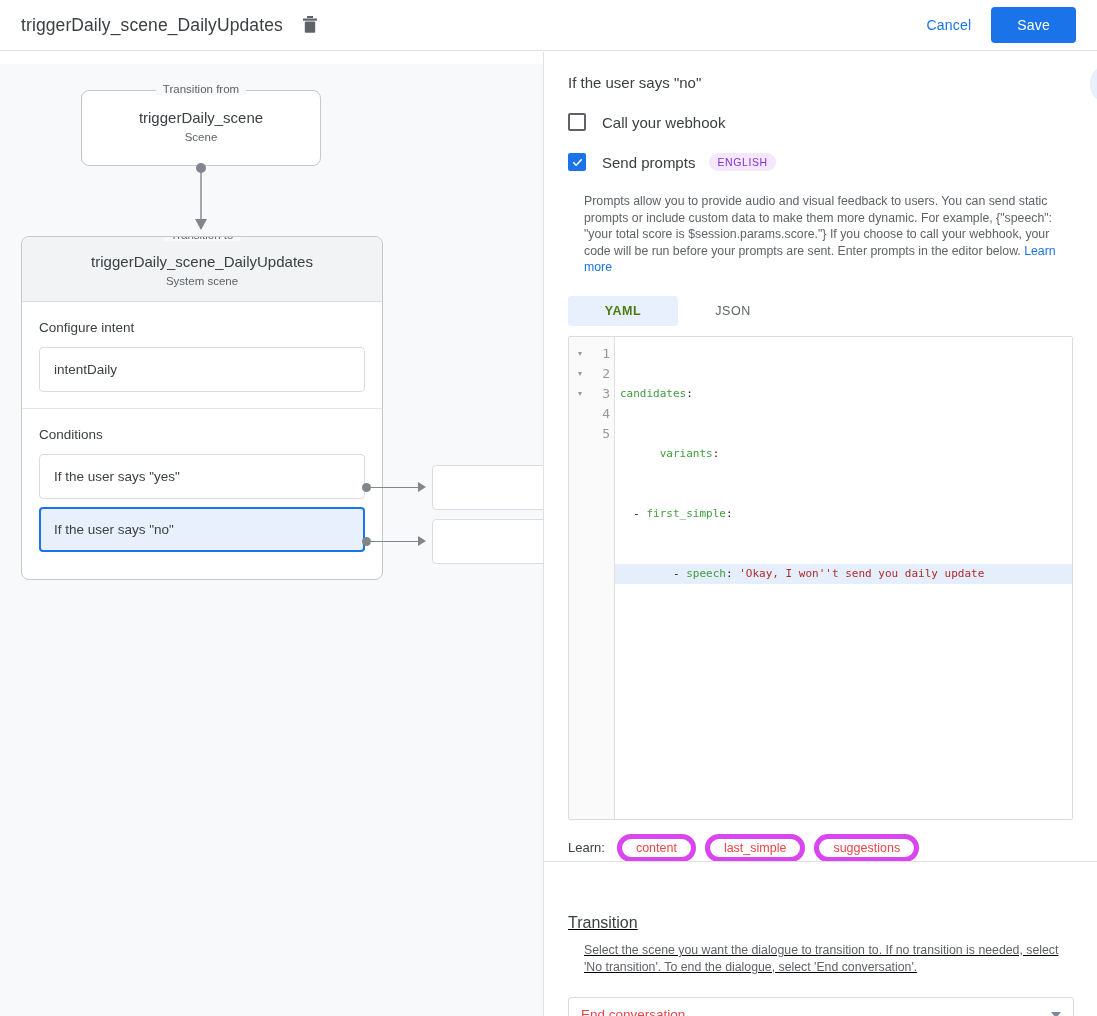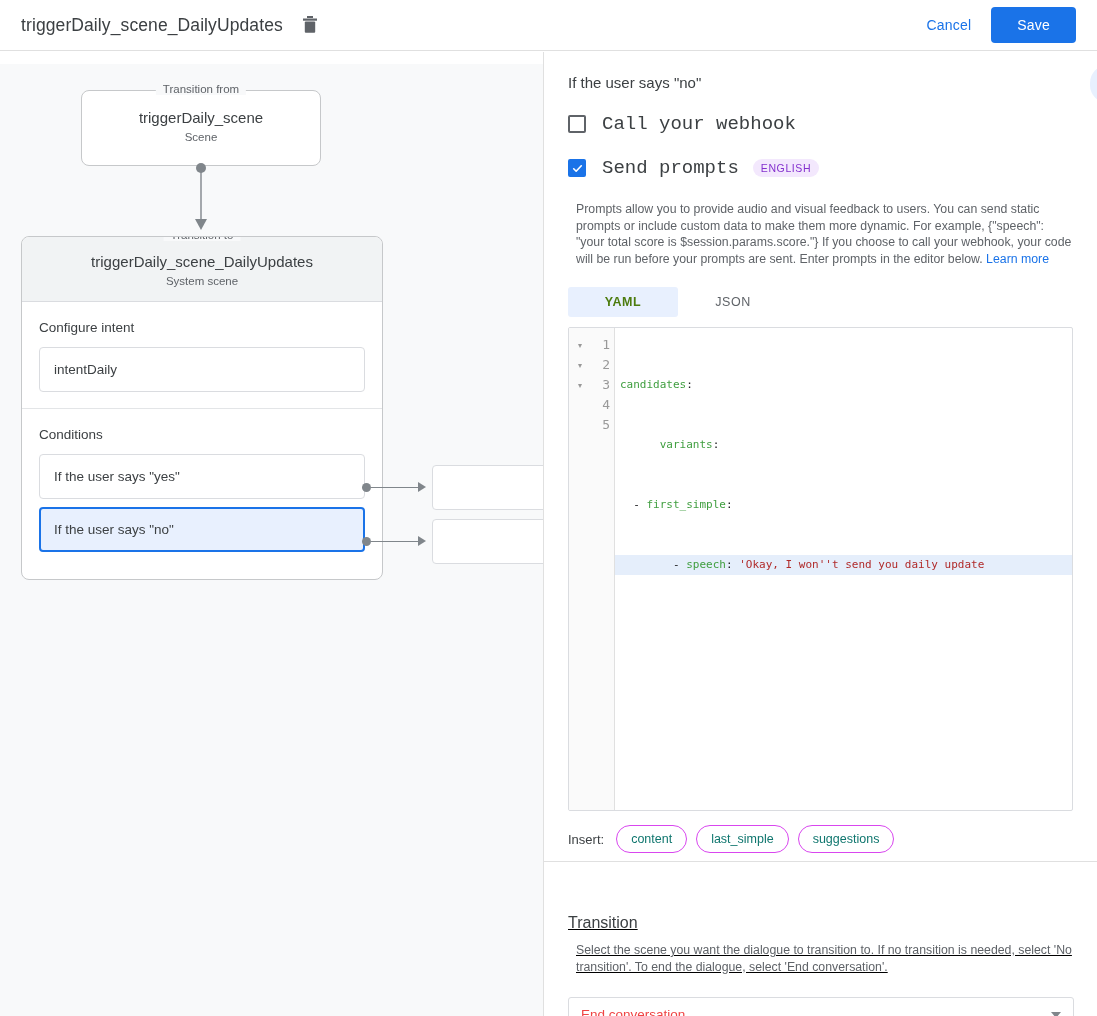--- a/index.html
+++ b/index.html
@@ -210,40 +210,39 @@
     flex: 0 0 auto;
     cursor: pointer;
   }
   .chk.on {
     background: #1a73e8;
     border-color: #1a73e8;
     display: flex; align-items: center; justify-content: center;
   }
   .chk-label {
     margin-left: 16px;
-    font-size: 19px;
-    color: #3c4043;
-    font-family: Liberation Mono, monospace;
+    font-size: 15px;
+    color: #3c4043;
   }
   .lang-badge {
     margin-left: 14px;
     background: #f3e8fd;
     color: #8430ce;
     font-size: 10.5px;
     letter-spacing: .6px;
     padding: 3px 8px;
     border-radius: 9px;
     font-weight: 500;
   }
 
   .desc {
     font-size: 12.3px;
     line-height: 16.5px;
     color: #5f6368;
-    margin: 0 0 20px 8px;
+    margin: 0 0 20px 16px;
     max-width: 506px;
   }
   .link { color: #1a73e8; cursor: pointer; }
 
   
   .tabs { display: flex; margin-bottom: 10px; }
   .tab {
     width: 110px; height: 30px;
     display: flex; align-items: center; justify-content: center;
     font-size: 12.5px;
@@ -312,27 +311,27 @@
   .insert-row {
     display: flex; align-items: center;
     margin-top: 14px;
   }
   .insert-label {
     font-size: 13px;
     color: #3c4043;
     margin-right: 12px;
   }
   .chip {
-    border: 1px solid #d946ef;
+    border: 5px solid #d946ef;
     border-radius: 14px;
     height: 28px;
     padding: 0 14px;
     display: flex; align-items: center;
     font-size: 12.5px;
-    color: #0f766e;
+    color: #ef4444;
     margin-right: 9px;
     cursor: pointer;
     background: #ffffff;
     font-family: inherit;
   }
 
   .divider-h {
     position: absolute;
     left: 0; top: 809px;
     width: 554px; height: 1px;
@@ -478,21 +477,21 @@
       <div class="code-area">
         <div class="code-line"><span class="tok-key">candidates</span><span class="tok-plain">:</span></div>
         <div class="code-line"><span class="tok-plain">      </span><span class="tok-key">variants</span><span class="tok-plain">:</span></div>
         <div class="code-line"><span class="tok-plain">  </span><span class="tok-plain">- </span><span class="tok-key">first_simple</span><span class="tok-plain">:</span></div>
         <div class="code-line hl"><span class="tok-plain">        </span><span class="tok-plain">- </span><span class="tok-key">speech</span><span class="tok-plain">: </span><span class="tok-str">'Okay, I won''t send you daily update</span></div>
         <div class="code-line"></div>
       </div>
     </div>
 
     <div class="insert-row">
-      <span class="insert-label">Insert:</span>
+      <span class="insert-label">Learn:</span>
       <button class="chip">content</button>
       <button class="chip">last_simple</button>
       <button class="chip">suggestions</button>
     </div>
   </div>
 
   <div class="divider-h"></div>
 
   <div class="transition-section">
     <h3 class="trans-title">Transition</h3>

